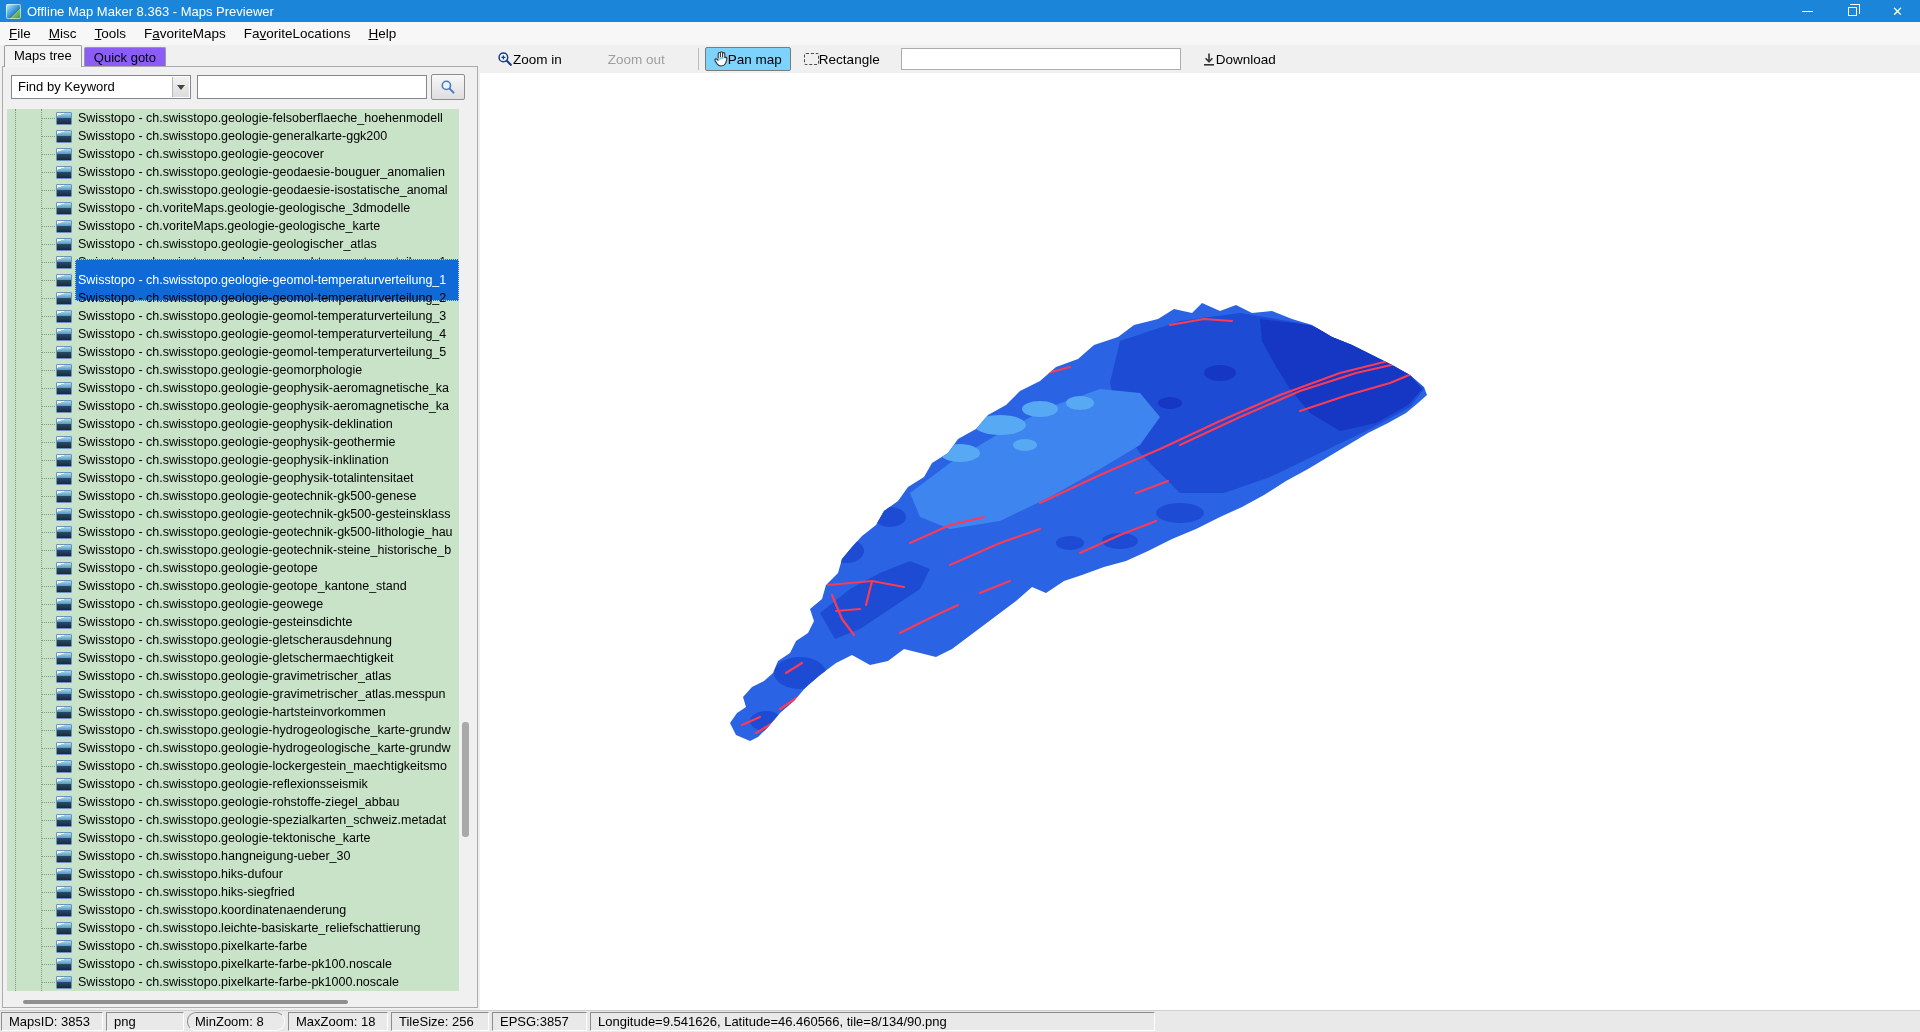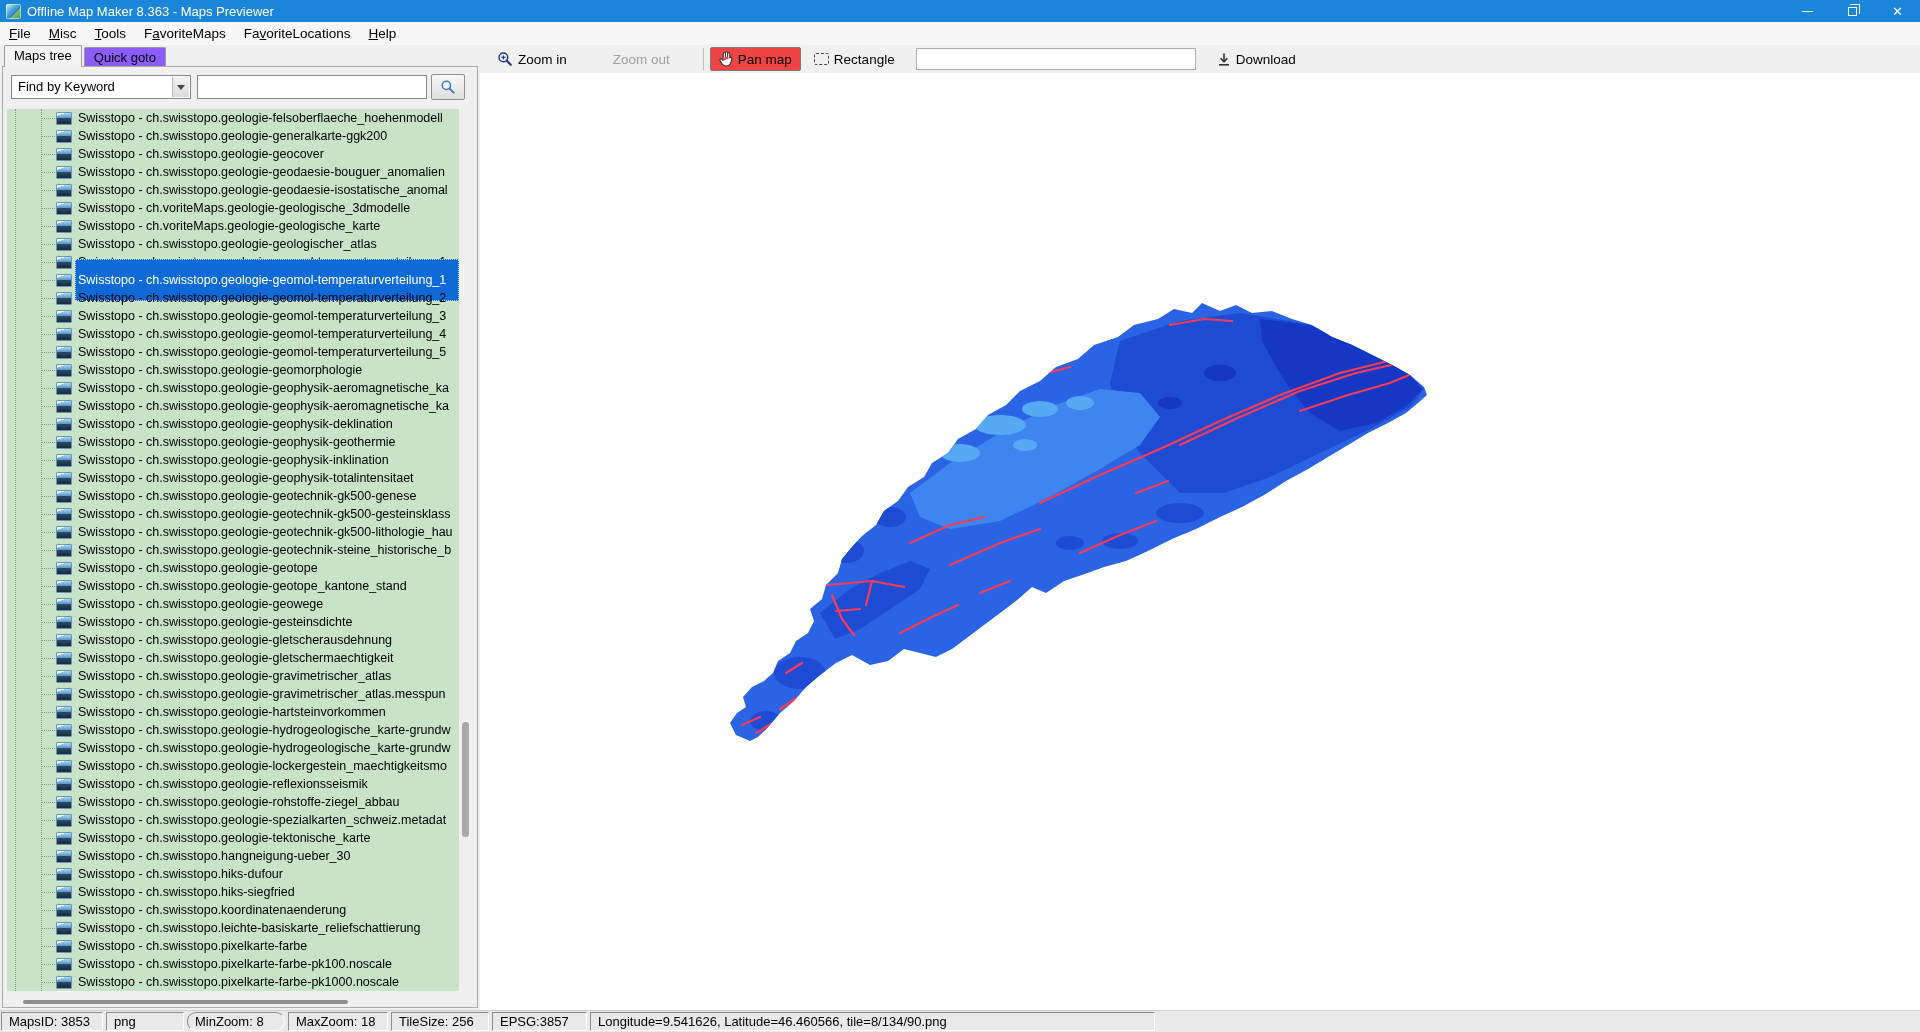--- a/index.html
+++ b/index.html
@@ -68,24 +68,24 @@
   .tree-row.sel .tree-label { background:var(--selection); color:#fff; outline:1px dotted #bcd6f2; outline-offset:-1px; }
 
   .vscroll-thumb { position:absolute; left:459px; top:655px; width:7px; height:115px;
     background:#a9a9a9; border-radius:3px; }
   .hscroll { position:absolute; left:6px; top:930px; width:444px; height:10px; }
   .hscroll-thumb { position:absolute; left:14px; top:3px; width:325px; height:4px; background:#8f8f8f; border-radius:2px; }
 
   
   .toolbar { position:absolute; left:480px; top:45px; width:1440px; height:28px; background:#f0f0f0;
     display:flex; align-items:center; font-size:13.5px; }
-  .tb-btn { display:flex; align-items:center; gap:5px; padding:3px 8px; border:1px solid transparent;
+  .tb-btn { display:flex; align-items:center; padding:3px 8px; border:1px solid transparent;
     border-radius:2px; margin-right:4px; white-space:nowrap; }
   .tb-btn.disabled { color:var(--disabled_text); margin:0 18px 0 24px; }
-  .tb-btn.active { border-color:#7a7a7a; background:#ef4444;align-items:center; }
+  .tb-btn.active { border-color:#7a7a7a; background:#7dd3fc;align-items:center; }
   .tb-sep { width:1px; height:22px; background:#bdbdbd; margin:0 6px; }
   .tb-input { width:280px; height:22px; border:1px solid #abadb3; background:#fff; margin:0 8px 0 8px;
     font-size:13px; padding:0 4px; font-family:"Liberation Sans","DejaVu Sans",sans-serif; }
   .rect-icon { width:15px; height:12px; border:1.6px dashed #4a4a4a; border-radius:2px; }
   .tb-zoomin { margin-left:8px; }
   .tb-download { margin-left:4px; }
 
   
   .map-area { position:absolute; left:480px; top:73px; width:1440px; height:937px; background:#fff; }
   .map-svg { position:absolute; left:0; top:0; }

